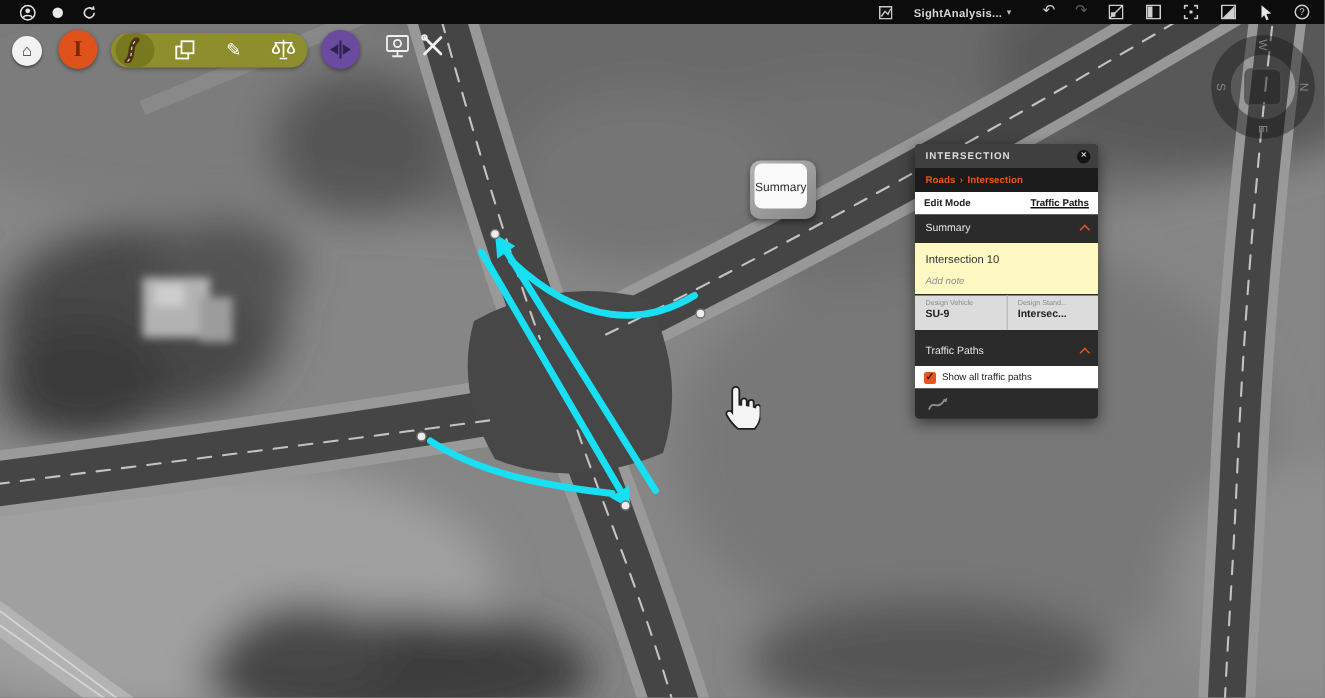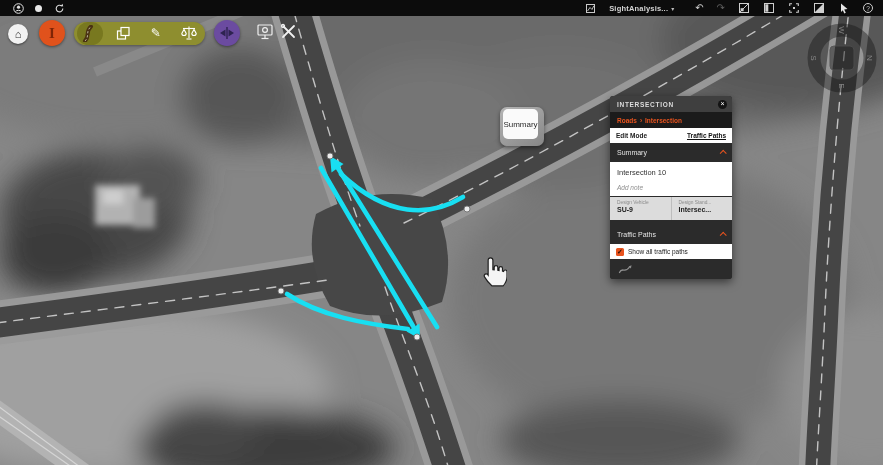--- a/index.html
+++ b/index.html
@@ -68,21 +68,21 @@
     padding-left:7px; font-size:6.5px; font-weight:bold; color:#e8531e; }
   .p-crumb .lnk { cursor:pointer; }
   .p-edit { height:15px; background:#fff; display:flex; align-items:center; padding:0 6px; }
   .p-edit .lab { font-size:6.5px; font-weight:bold; color:#222; }
   .p-edit .val { margin-left:auto; font-size:6.5px; font-weight:bold; color:#111;
     text-decoration:underline; cursor:pointer; }
   .p-secbar { height:19px; background:#2b2b2b; display:flex; align-items:center; padding:0 7px; cursor:pointer; }
   .p-secbar .t { color:#e4e4e4; font-size:7px; }
   .chev { margin-left:auto; width:5px; height:5px; border-top:1.5px solid #e8531e;
     border-right:1.5px solid #e8531e; transform:rotate(-45deg) translateY(1px); }
-  .p-white { background:#ffffff; padding:6px 7px 5px 7px; }
+  .p-white { background:#fef9c3; padding:6px 7px 5px 7px; }
   .p-name { font-size:7.5px; color:#333; margin-bottom:7px; }
   .p-note { font-size:6.5px; color:#8f8f8f; font-style:italic; cursor:text; }
   .p-fields { background:#dcdcdc; display:flex; height:23px; margin-top:1px; }
   .p-field { flex:1; padding:3px 0 0 7px; }
   .p-field + .p-field { border-left:1px solid #bdbdbd; }
   .p-flab { font-size:4.8px; color:#8a8a8a; }
   .p-fval { font-size:7px; font-weight:bold; color:#1d1d1d; margin-top:1px; }
   .p-gap { height:5px; background:#2b2b2b; }
   .p-check-row { height:15px; background:#fff; display:flex; align-items:center; gap:4px; padding-left:6px; cursor:pointer; }
   .cbox { width:8px; height:8px; background:#e8531e; border-radius:1.5px; color:#2b1205;

